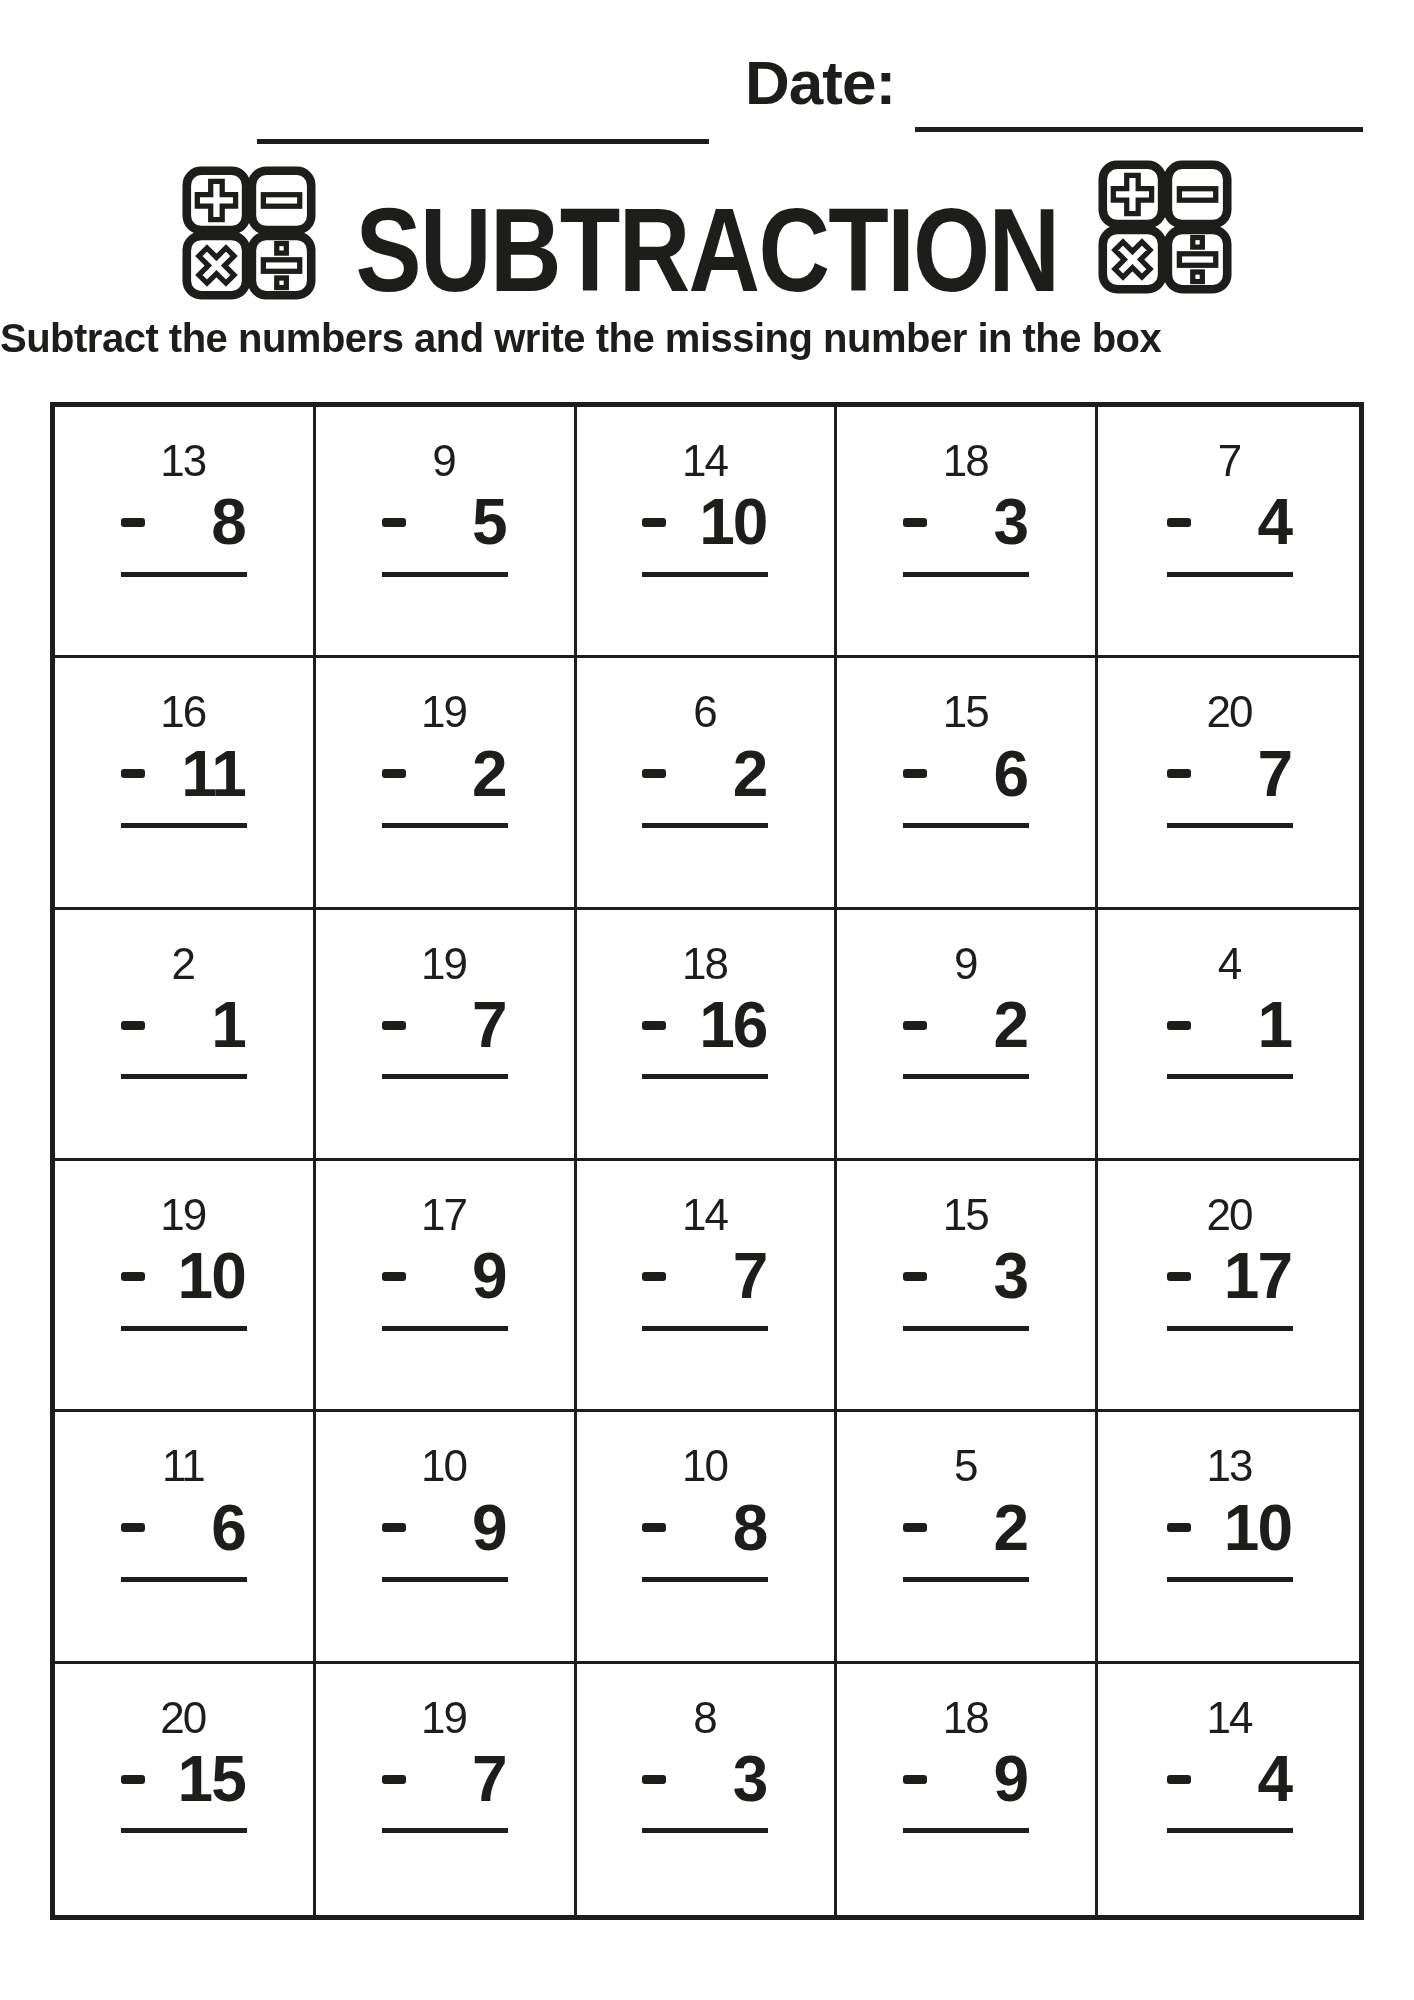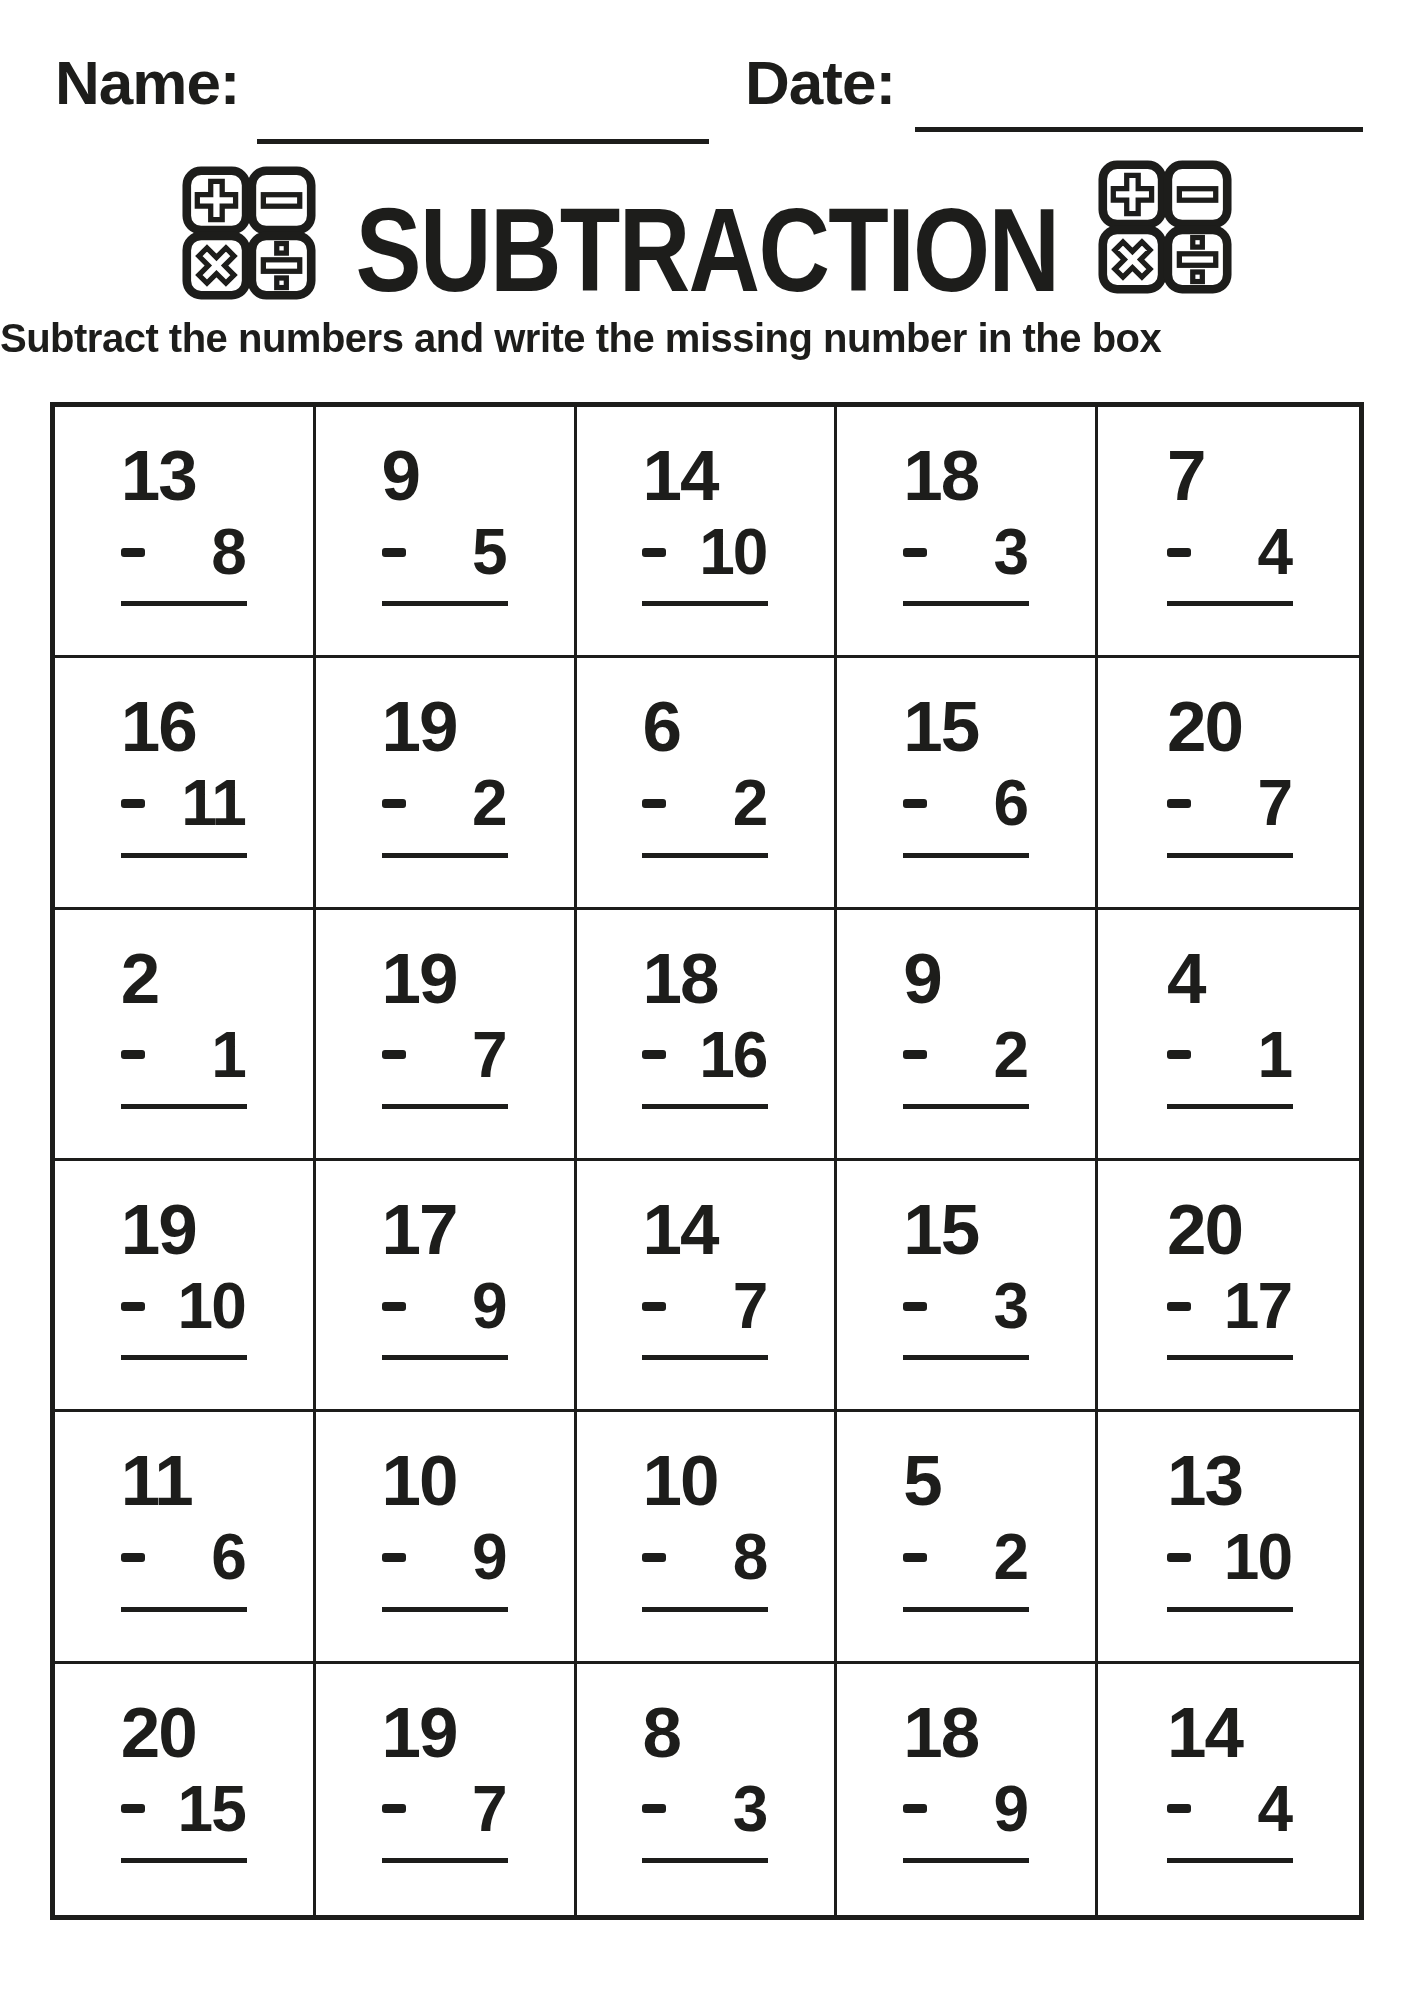--- a/index.html
+++ b/index.html
@@ -45,39 +45,38 @@
   }
   .cell {
     border-right:3px solid #1d1d1b; border-bottom:3px solid #1d1d1b;
     box-sizing:border-box;
   }
   .cell.last-col { border-right:none; }
   .cell.last-row { border-bottom:none; }
 
   .prob { width:126px; margin:30px 66px 0 auto; }
   .minuend {
-    font-size:71px; font-weight:700; letter-spacing:-2px;
-    text-align:left; line-height:1.1; padding-right:2px;
+    font-size:44px; font-weight:400; letter-spacing:-2px;
+    text-align:center; line-height:1.1; padding-right:2px;
   }
   .bot {
     display:flex; align-items:center; justify-content:space-between;
     line-height:1.1; margin-top:2px;
   }
   .subtrahend {
     font-size:64px; font-weight:700; letter-spacing:-2px; padding-right:2px;
   }
   .minus { width:24px; height:9px; background:#1d1d1b; border-radius:3px; flex:none; }
   .answer-line { margin-top:14px; border-bottom:5px solid #1d1d1b; height:0; }
 </style>
 </head>
 <body>
 
 <div class="page">
 
-  <span class="field-label" id="name-label">Name:</span>
   <span class="fill-line" id="name-line"></span>
 
   <span class="field-label" id="date-label">Date:</span>
   <span class="fill-line" id="date-line"></span>
 
   <span class="icon-cluster" id="icons-left">
 <svg width="134" height="134" viewBox="0 0 140 140" xmlns="http://www.w3.org/2000/svg">
   <g fill="#ffffff" stroke="#1d1d1b">
     <rect x="5" y="5" width="62" height="62" rx="15" stroke-width="9"></rect>
     <rect x="73" y="5" width="62" height="62" rx="15" stroke-width="9"></rect>

